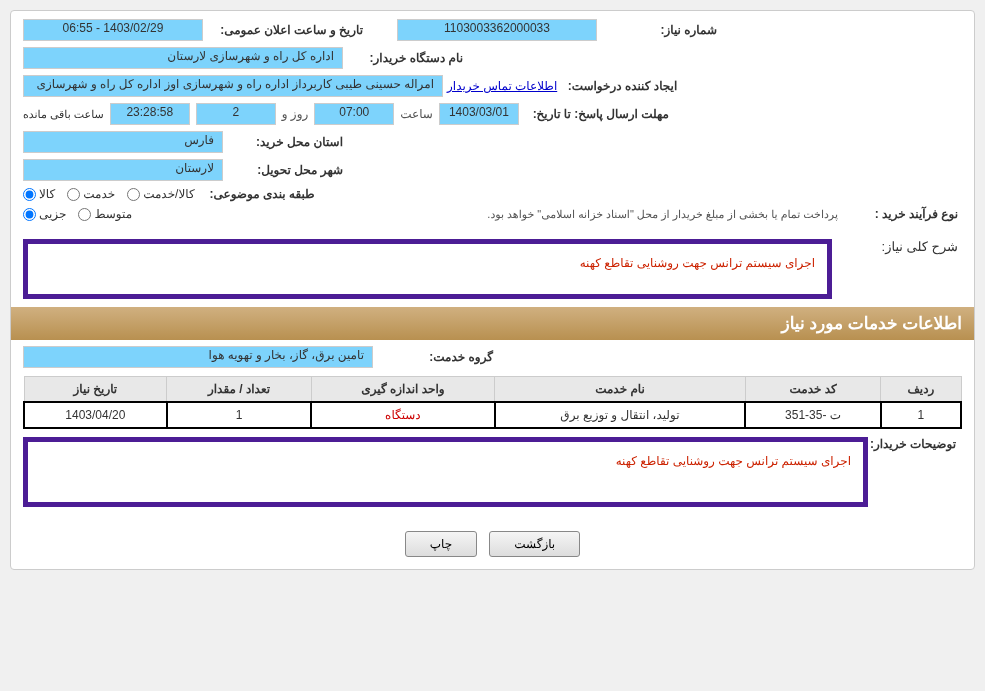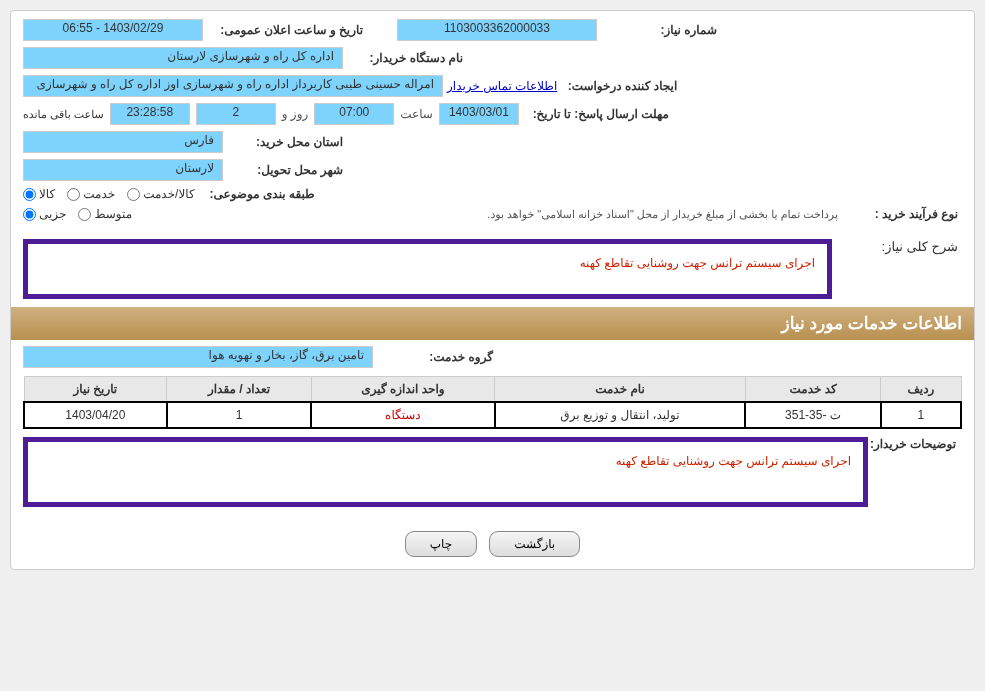--- a/index.html
+++ b/index.html
@@ -145,21 +145,21 @@
     }
     .button-row {
       display: flex;
       justify-content: center;
       gap: 12px;
       padding: 12px;
     }
     .btn {
       padding: 5px 24px;
       border: 1px solid #888;
-      border-radius: 9px;
+      border-radius: 3px;
       background: linear-gradient(to bottom, #f5f5f5, #ddd);
       cursor: pointer;
       font-size: 12px;
       font-family: Tahoma, Arial, sans-serif;
     }
     .note-text {
       color: #555;
       font-size: 11px;
     }
     .remaining-label {

